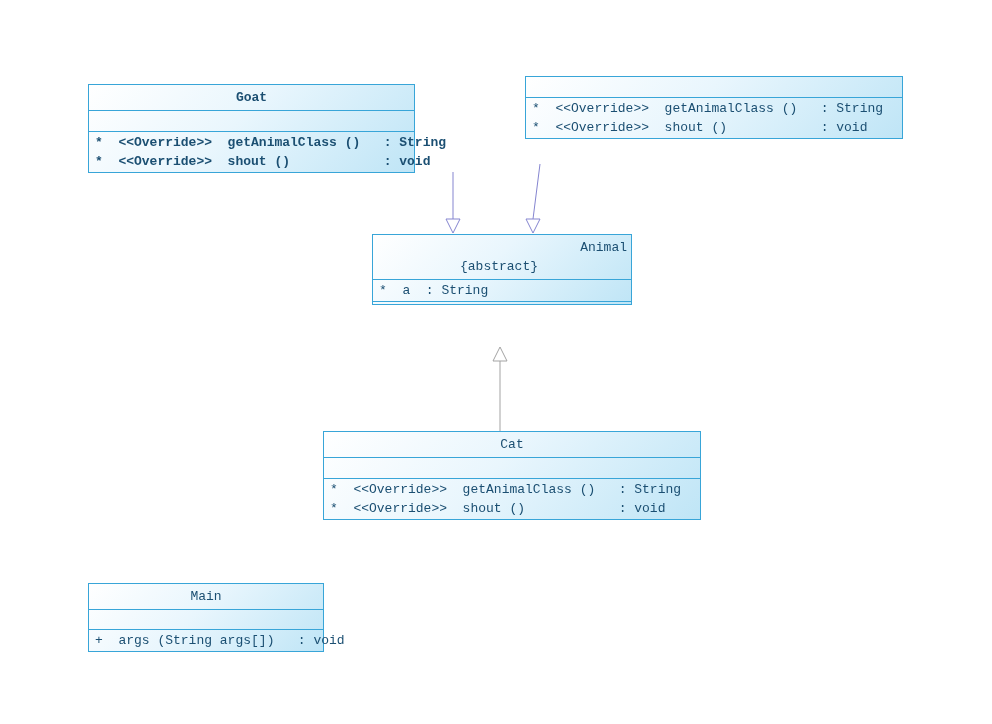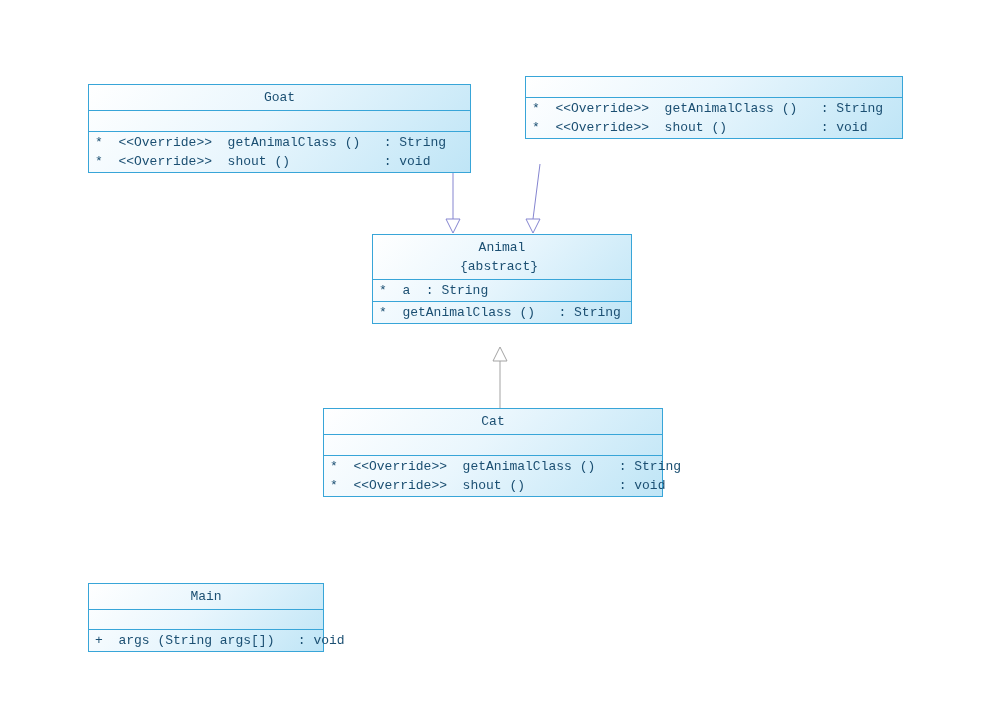--- a/index.html
+++ b/index.html
@@ -48,21 +48,21 @@
     line-height: 19px;
     padding: 3px 4px;
     border-bottom: 1px solid var(--border);
     white-space: pre;
   }
   .uml-title-tall {
     border-bottom: 1px solid var(--border);
     padding: 3px 4px;
   }
   .uml-title-tall .cls-name {
-    text-align: center;
+    text-align: right;
     line-height: 19px;
     white-space: pre;
   }
   .uml-title-tall .cls-stereotype {
     text-align: center;
     line-height: 19px;
     padding-right: 6px;
     white-space: pre;
   }
   .uml-section {
@@ -88,21 +88,21 @@
   <g>
     <line class="edge purple" x1="540" y1="164" x2="533" y2="219"></line>
     <polygon class="head purple" points="533,233 526,219 540,219"></polygon>
   </g>
   <g>
     <line class="edge gray" x1="500" y1="431" x2="500" y2="361"></line>
     <polygon class="head gray" points="500,347 493,361 507,361"></polygon>
   </g>
 </svg>
 
-<div class="uml-class" style="left:88px; top:84px; width:383px;">
+<div class="uml-class" style="left:88px; top:84px; width:327px;font-weight:bold;">
   <div class="uml-title">Goat</div>
   <div class="uml-section empty"></div>
   <div class="uml-section methods last">
     <div class="uml-line">*  &lt;&lt;Override&gt;&gt;  getAnimalClass ()   : String</div>
     <div class="uml-line">*  &lt;&lt;Override&gt;&gt;  shout ()            : void</div>
   </div>
 </div>
 
 <div class="uml-class" style="left:525px; top:76px; width:378px;">
   <div class="uml-section empty"></div>
@@ -114,25 +114,24 @@
 
 <div class="uml-class" style="left:372px; top:234px; width:260px;">
   <div class="uml-title-tall">
     <div class="cls-name">Animal</div>
     <div class="cls-stereotype">{abstract}</div>
   </div>
   <div class="uml-section methods">
     <div class="uml-line">*  a  : String</div>
   </div>
   <div class="uml-section methods last">
-    <div class="uml-line">*  getAnimalClass ()   : String</div>
   </div>
 </div>
 
-<div class="uml-class" style="left:323px; top:408px; width:340px;">
+<div class="uml-class" style="left:323px; top:431px; width:378px;">
   <div class="uml-title">Cat</div>
   <div class="uml-section empty"></div>
   <div class="uml-section methods last">
     <div class="uml-line">*  &lt;&lt;Override&gt;&gt;  getAnimalClass ()   : String</div>
     <div class="uml-line">*  &lt;&lt;Override&gt;&gt;  shout ()            : void</div>
   </div>
 </div>
 
 <div class="uml-class" style="left:88px; top:583px; width:236px;">
   <div class="uml-title">Main</div>

